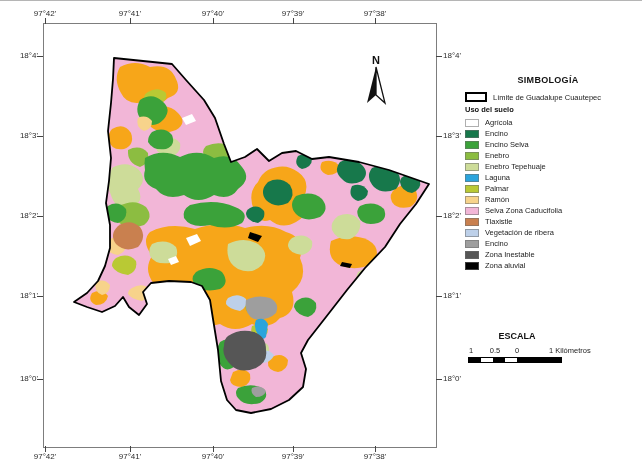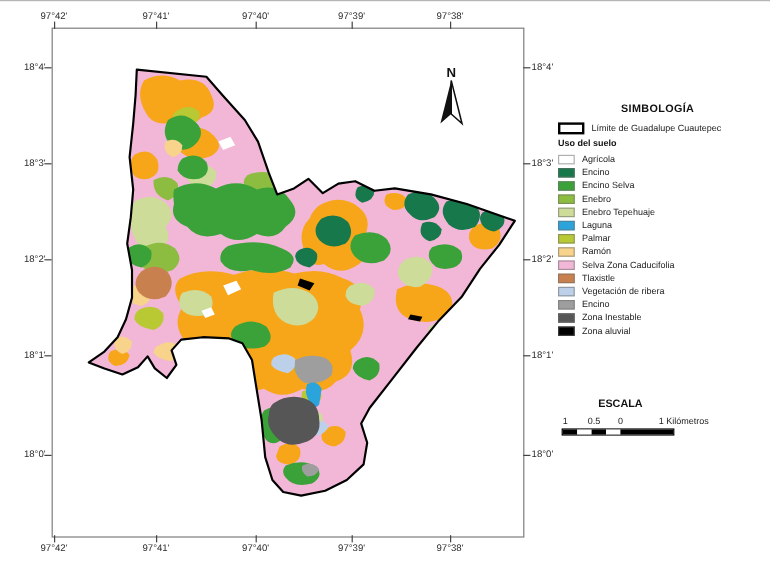--- a/index.html
+++ b/index.html
@@ -5,23 +5,23 @@
   html,body{margin:0;padding:0;background:#fff;}
   .figure{position:relative;width:642px;height:469px;background:#fff;overflow:hidden;
           font-family:"Liberation Sans",sans-serif;color:#222;border-top:1px solid #b5b5b5;}
   .map-frame{position:absolute;left:43px;top:22px;width:394px;height:425px;
              border:1px solid #7d7d7d;box-sizing:border-box;background:#fff;}
   .map-svg{position:absolute;left:43px;top:22px;}
   .axis-label{position:absolute;font-size:8px;line-height:10px;color:#2c2c2c;white-space:nowrap;}
   .tick{position:absolute;background:#444;}
   .north{position:absolute;left:355px;top:50px;}
   
-  .legend{position:absolute;left:455px;top:84px;width:186px;}
+  .legend{position:absolute;left:455px;top:74px;width:186px;}
   .legend-title{text-align:center;font-weight:bold;font-size:9px;letter-spacing:.3px;color:#111;}
-  .limite-row{display:flex;align-items:flex-start;margin:7px 0 3px 10px;}
+  .limite-row{display:flex;align-items:center;margin:7px 0 3px 10px;}
   .limite-swatch{width:18px;height:6px;background:#fff;border:2px solid #000;margin-right:6px;flex:none;}
   .limite-label{font-size:7.5px;color:#222;}
   .legend-subtitle{font-weight:bold;font-size:7.5px;margin:3px 0 3px 10px;color:#111;}
   .legend-item{display:flex;align-items:center;height:11px;margin-left:10px;}
   .swatch{width:14px;height:8px;margin-right:6px;flex:none;border:1px solid rgba(110,110,110,.55);box-sizing:border-box;}
   .legend-label{font-size:7.5px;color:#222;white-space:nowrap;}
   
   .scale-title{position:absolute;left:470px;top:330px;width:94px;text-align:center;
                font-weight:bold;font-size:9px;color:#111;}
   .scale-num{position:absolute;top:345px;font-size:7.5px;color:#222;text-align:center;}

